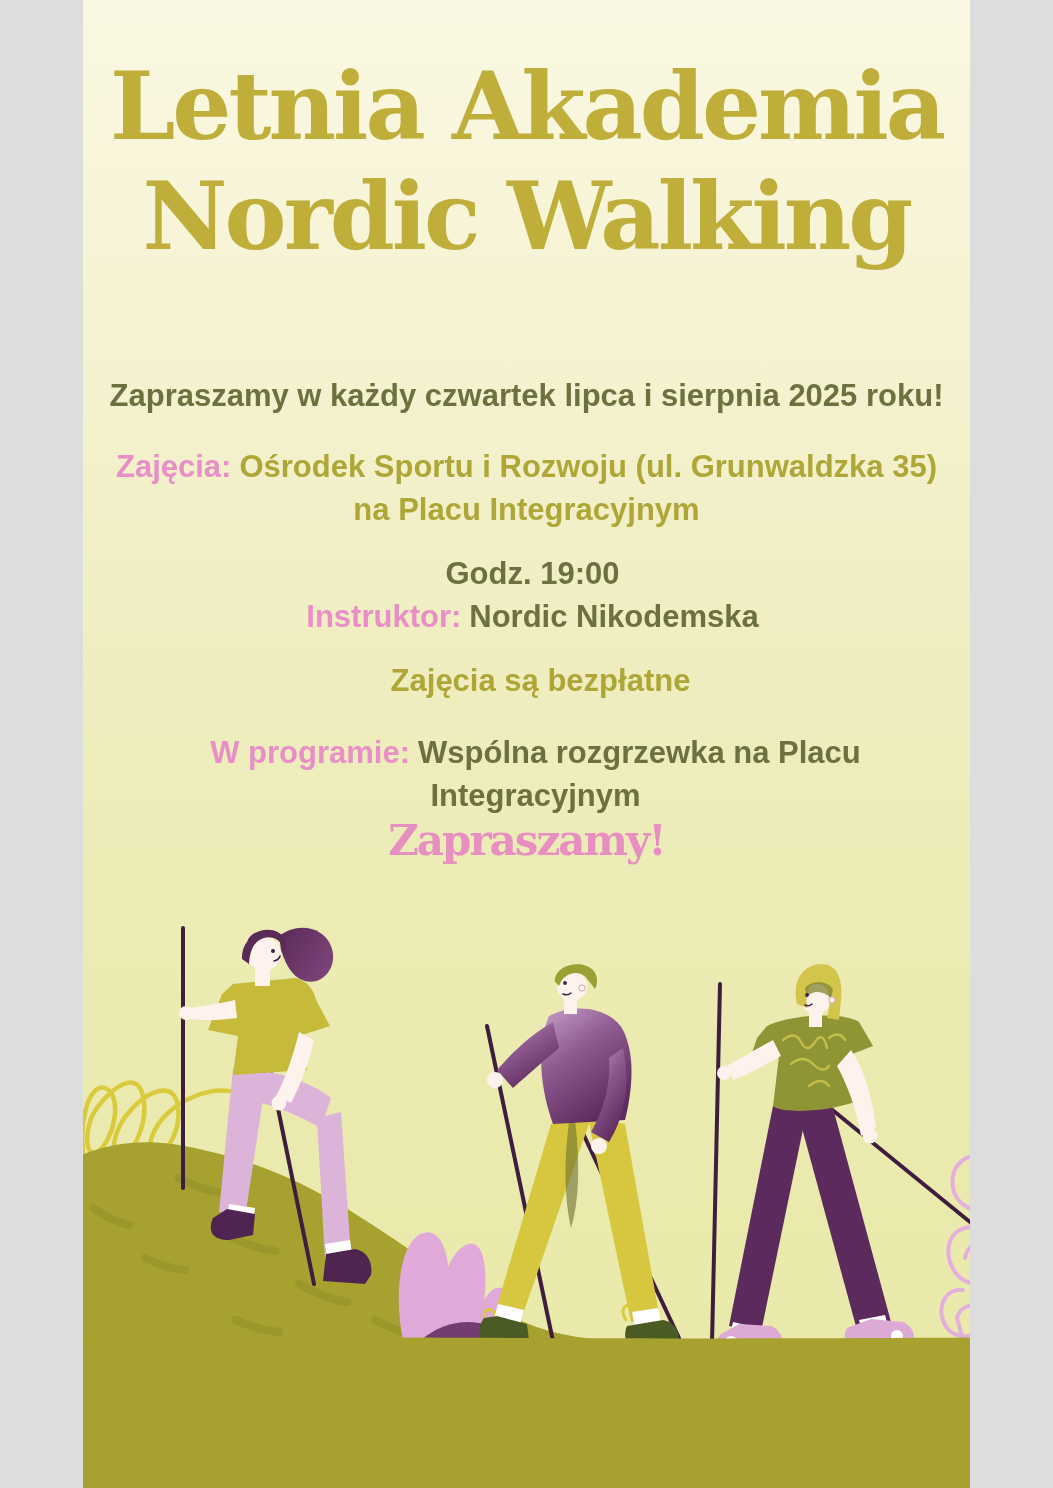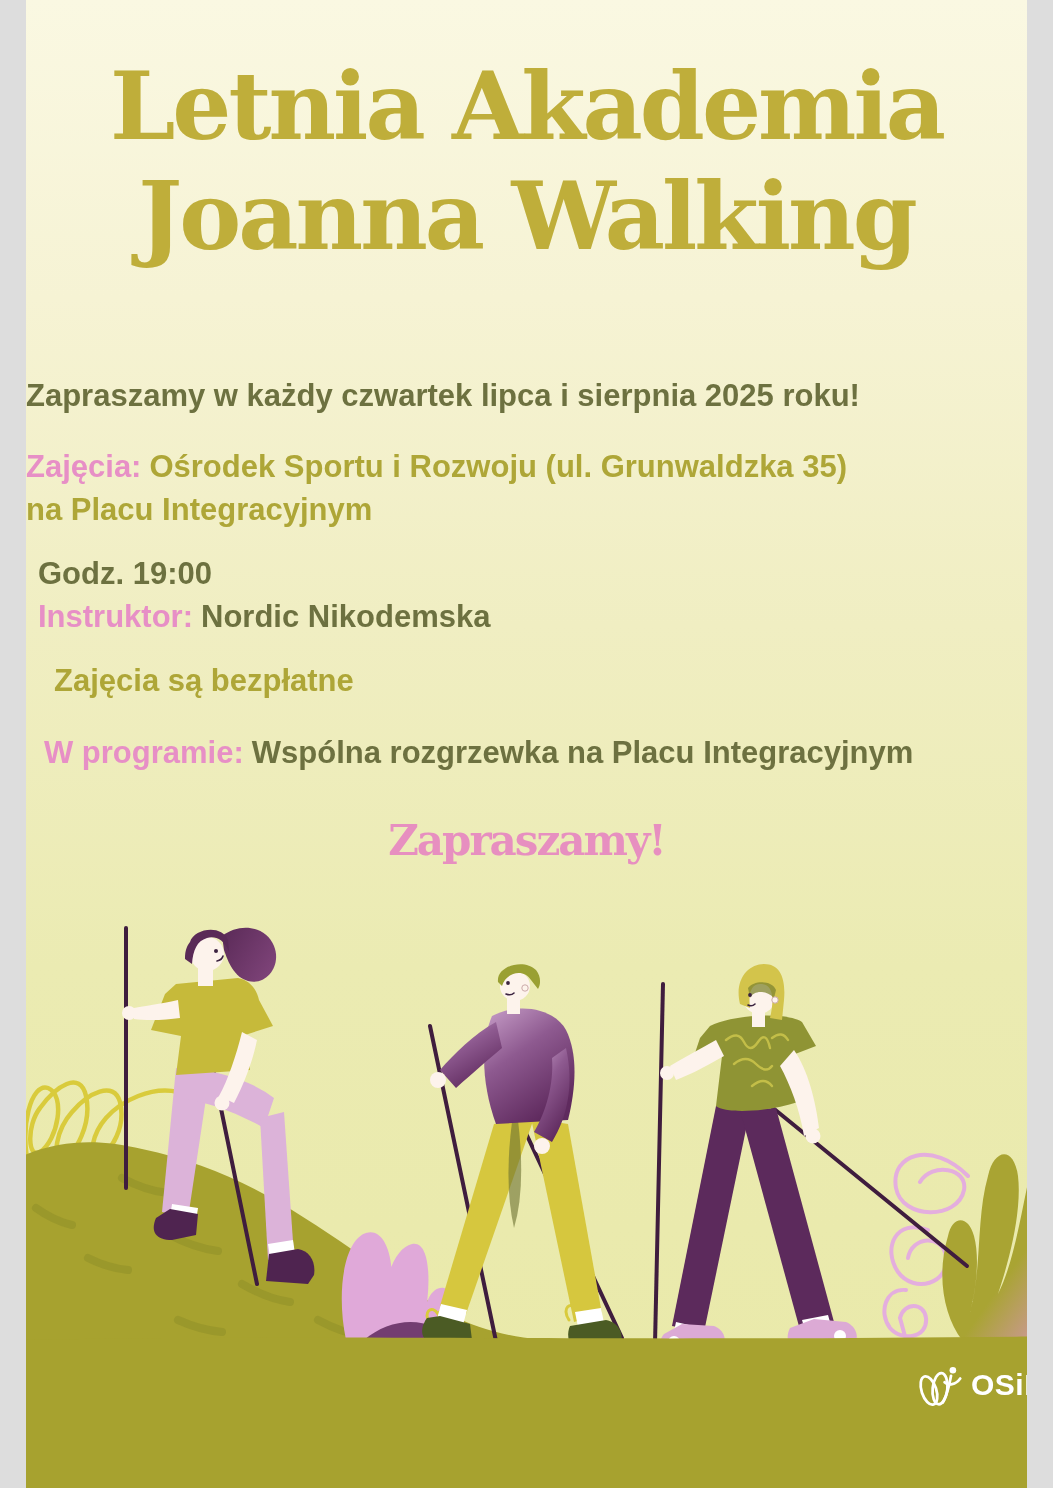--- a/index.html
+++ b/index.html
@@ -1,36 +1,36 @@
 <!DOCTYPE html>
 <html><head>
 <meta charset="utf-8">
 <style>
   html,body{margin:0;padding:0;background:#ddd;}
   .poster{
     position:relative;
-    width:1001px;height:1488px;
+    width:887px;height:1488px;
     margin:0 auto;
     overflow:hidden;
     background:linear-gradient(180deg,#faf8e2 0%,#f6f3d4 20%,#f0eec2 42%,#ebebb2 65%,#e9e9a8 100%);
     font-family:"Liberation Sans",sans-serif;
   }
   .title{
     position:absolute;top:52px;left:0;right:0;
     text-align:center;
     font-family:"DejaVu Serif",serif;
     font-weight:bold;
     font-size:93px;
     line-height:1.18;
     letter-spacing:-3px;
     color:#bfae3a;
   }
   .txt{
     position:absolute;left:0;right:0;
-    text-align:left;
+    text-align:center;
     font-weight:bold;
     font-size:31px;
     line-height:1.38;
     color:#6d7140;
   }
   .pink{color:#e78fc6;}
   .olive{color:#aea637;}
   .lbl{margin-right:8px;}
   .closing{
     position:absolute;top:816px;left:0;right:0;
@@ -52,21 +52,21 @@
   .logo-name{font-size:30px;font-weight:bold;letter-spacing:0.5px;}
   .logo-sub{font-size:11px;font-weight:bold;letter-spacing:3px;font-variant:small-caps;align-self:flex-end;margin-top:8px;margin-right:2px;}
 </style>
 </head>
 <body>
 
 <div class="poster">
 
   <div class="title">
     <div>Letnia Akademia</div>
-    <div>Joanna Walking</div>
+    <div>Nordic Walking</div>
   </div>
 
   <p class="txt" style="top:344px;">
     <span>Zapraszamy w każdy czwartek lipca i sierpnia 2025 roku!</span>
   </p>
 
   <p class="txt" style="top:415px;">
     <span class="pink lbl">Zajęcia:</span><span class="olive">Ośrodek Sportu i Rozwoju (ul. Grunwaldzka 35)</span><br>
     <span class="olive">na Placu Integracyjnym</span>
   </p>

